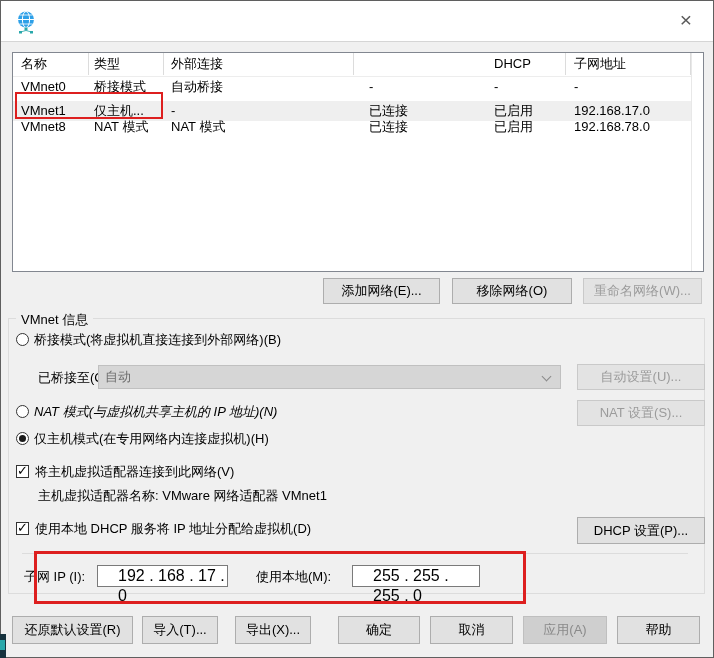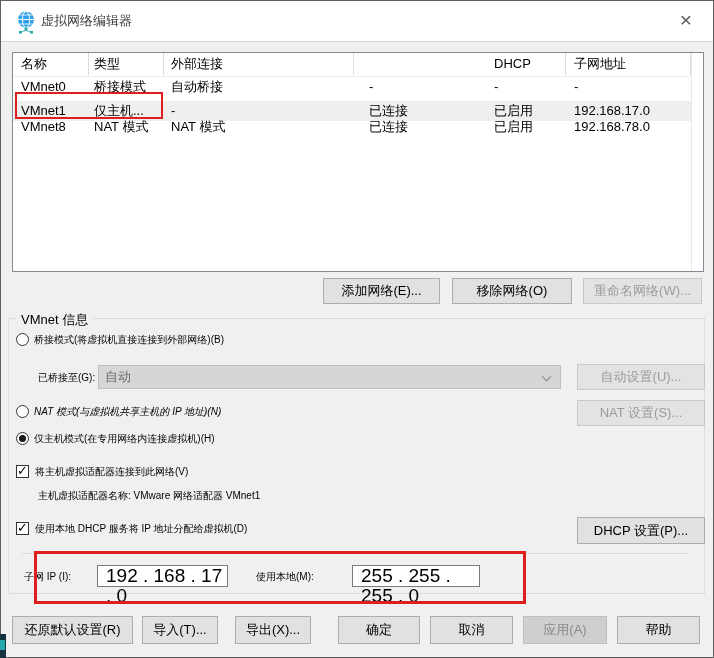--- a/index.html
+++ b/index.html
@@ -23,31 +23,31 @@
   .td{position:absolute;top:0;height:20px;overflow:hidden;white-space:nowrap;}
   .vline-end{position:absolute;left:678px;top:0;bottom:0;width:1px;background:#e8e8e8;}
   
   .btn{position:absolute;height:26px;background:#e1e1e1;border:1px solid #adadad;
        font-size:13px;text-align:center;line-height:24px;color:#000;box-sizing:border-box;cursor:pointer;}
   .btn.dis{background:#e3e3e3;border-color:#c9c9c9;color:#9b9b9b;cursor:default;}
   .btn.dis2{background:#cfcfcf;border-color:#bfbfbf;color:#8a8a8a;cursor:default;}
   
   .groupbox{position:absolute;left:8px;top:318px;width:697px;height:276px;border:1px solid #dcdcdc;box-sizing:border-box;}
   .group-label{position:absolute;left:16px;top:311px;padding:0 5px;background:#f0f0f0;font-size:13px;}
-  .ctl-row{position:absolute;font-size:10px;line-height:16px;white-space:nowrap;}
+  .ctl-row{position:absolute;font-size:13px;line-height:16px;white-space:nowrap;}
   .radio{position:absolute;width:13px;height:13px;border:1px solid #333;border-radius:50%;background:#fff;box-sizing:border-box;}
   .radio.on::after{content:"";position:absolute;left:2px;top:2px;width:7px;height:7px;border-radius:50%;background:#1a1a1a;}
   .checkbox{position:absolute;width:13px;height:13px;border:1px solid #333;background:#fff;box-sizing:border-box;}
   .checkbox .mark{position:absolute;left:0px;top:-3px;font-size:13px;font-weight:bold;color:#000;font-family:"DejaVu Sans",sans-serif;}
   .combo{position:absolute;left:98px;top:365px;width:463px;height:24px;background:#d6d6d6;border:1px solid #c0c0c0;box-sizing:border-box;
          font-size:13px;line-height:22px;color:#6e6e6e;padding-left:6px;}
   .chev{position:absolute;right:9px;top:7px;width:8px;height:8px;}
   .chev::before{content:"";position:absolute;left:0;top:0;width:6px;height:6px;border-right:1px solid #8a8a8a;border-bottom:1px solid #8a8a8a;transform:rotate(45deg);}
   .field{position:absolute;height:22px;background:#fff;border:1px solid #7a7a7a;box-sizing:border-box;
-         font-size:19px;line-height:20px;text-align:left;padding-left:8px;font-family:"Liberation Sans",sans-serif;color:#000;}
+         font-size:16px;line-height:20px;text-align:left;padding-left:20px;font-family:"Liberation Sans",sans-serif;color:#000;}
   .sep{position:absolute;left:22px;top:553px;width:666px;height:1px;background:#dcdcdc;}
   
   .red-box{position:absolute;border:2px solid #dd1f1f;pointer-events:none;z-index:20;}
   .red-box.thick{border-width:3px;}
   
   .fbtn{position:absolute;top:616px;height:28px;line-height:26px;}
   .sliver{position:absolute;left:0;top:634px;width:6px;height:24px;background:#16323e;z-index:5;}
   .sliver .teal{position:absolute;left:0;top:6px;width:5px;height:10px;background:#29a8ab;}
 </style>
 </head>
@@ -63,21 +63,20 @@
         <line x1="2" y1="9.5" x2="18" y2="9.5" stroke="#ffffff" stroke-width="1"></line>
         <line x1="3.4" y1="5" x2="16.6" y2="5" stroke="#ffffff" stroke-width="0.8"></line>
         <line x1="3.4" y1="14" x2="16.6" y2="14" stroke="#ffffff" stroke-width="0.8"></line>
         <rect x="8.5" y="17.5" width="3" height="3" fill="#29a8ab"></rect>
         <rect x="3" y="21" width="3" height="2.5" fill="#29a8ab"></rect>
         <rect x="14" y="21" width="3" height="2.5" fill="#29a8ab"></rect>
         <line x1="10" y1="20.5" x2="4.5" y2="22" stroke="#29a8ab" stroke-width="0.8"></line>
         <line x1="10" y1="20.5" x2="15.5" y2="22" stroke="#29a8ab" stroke-width="0.8"></line>
       </svg>
     </span>
-    <span class="title-text">虚拟网络编辑器</span>
     <span class="close-x">×</span>
   </div>
 
   <div class="table">
     <div class="thead">
       <div class="th" style="left:0;width:76px;padding-left:8px;box-sizing:border-box;">名称</div>
       <div class="th" style="left:76px;width:75px;padding-left:5px;box-sizing:border-box;">类型</div>
       <div class="th" style="left:151px;width:190px;padding-left:7px;box-sizing:border-box;">外部连接</div>
       <div class="th" style="left:476px;width:77px;padding-left:5px;box-sizing:border-box;">DHCP</div>
       <div class="th" style="left:553px;width:125px;padding-left:8px;box-sizing:border-box;">子网地址</div>

